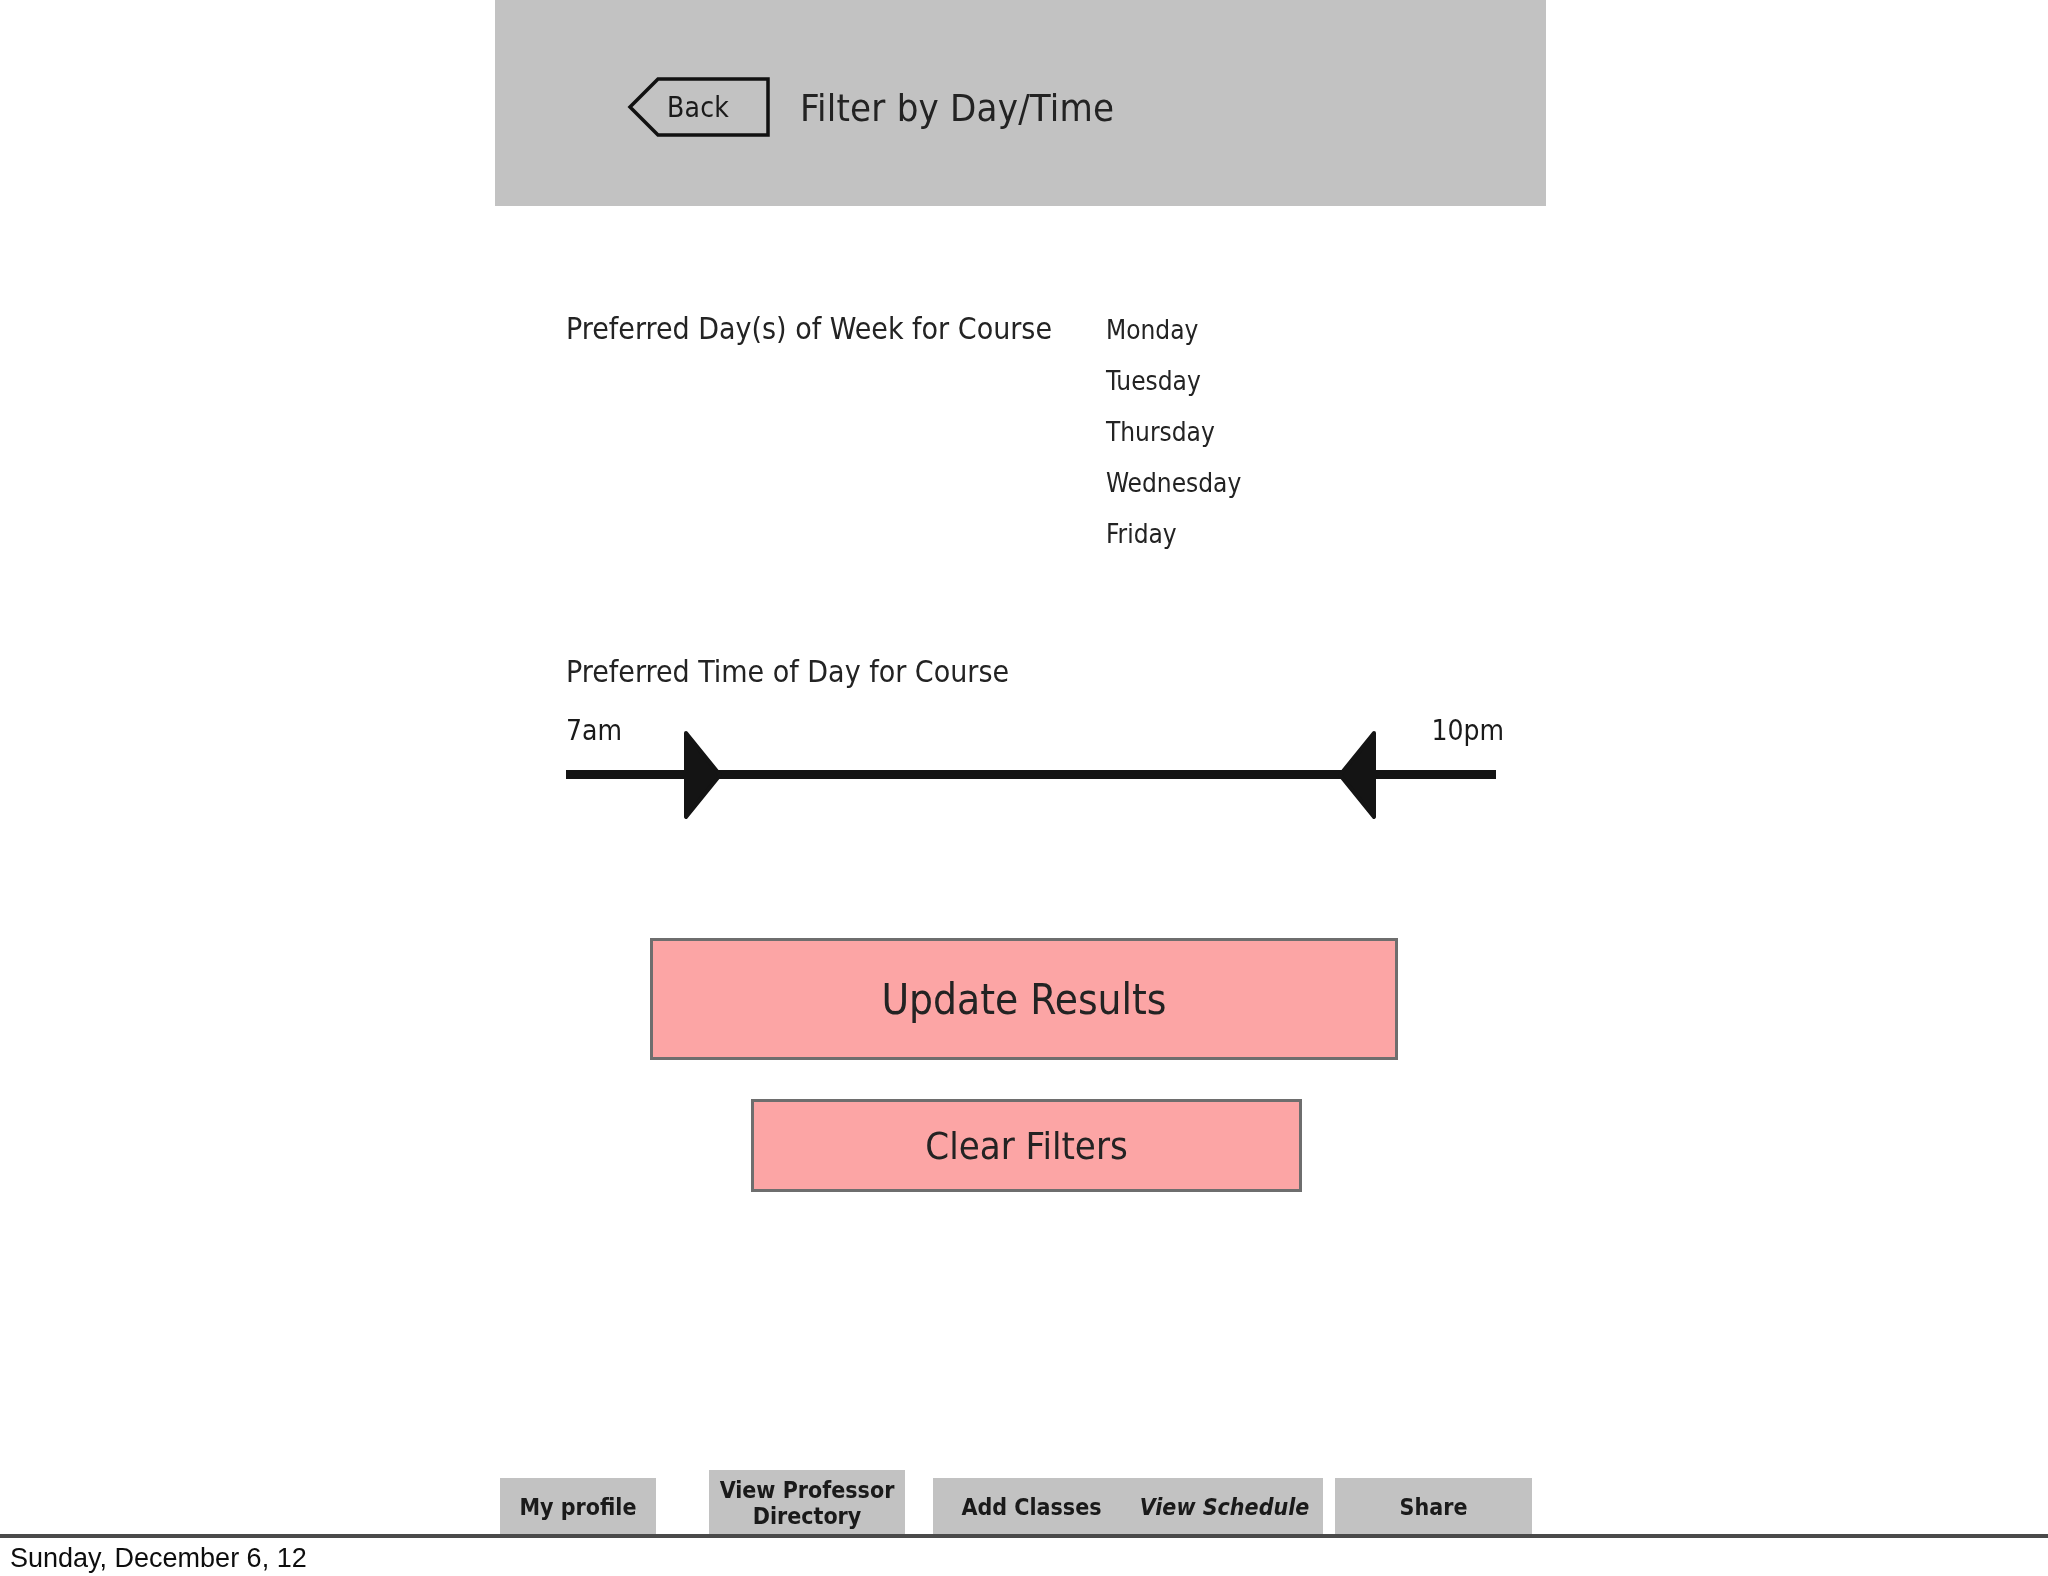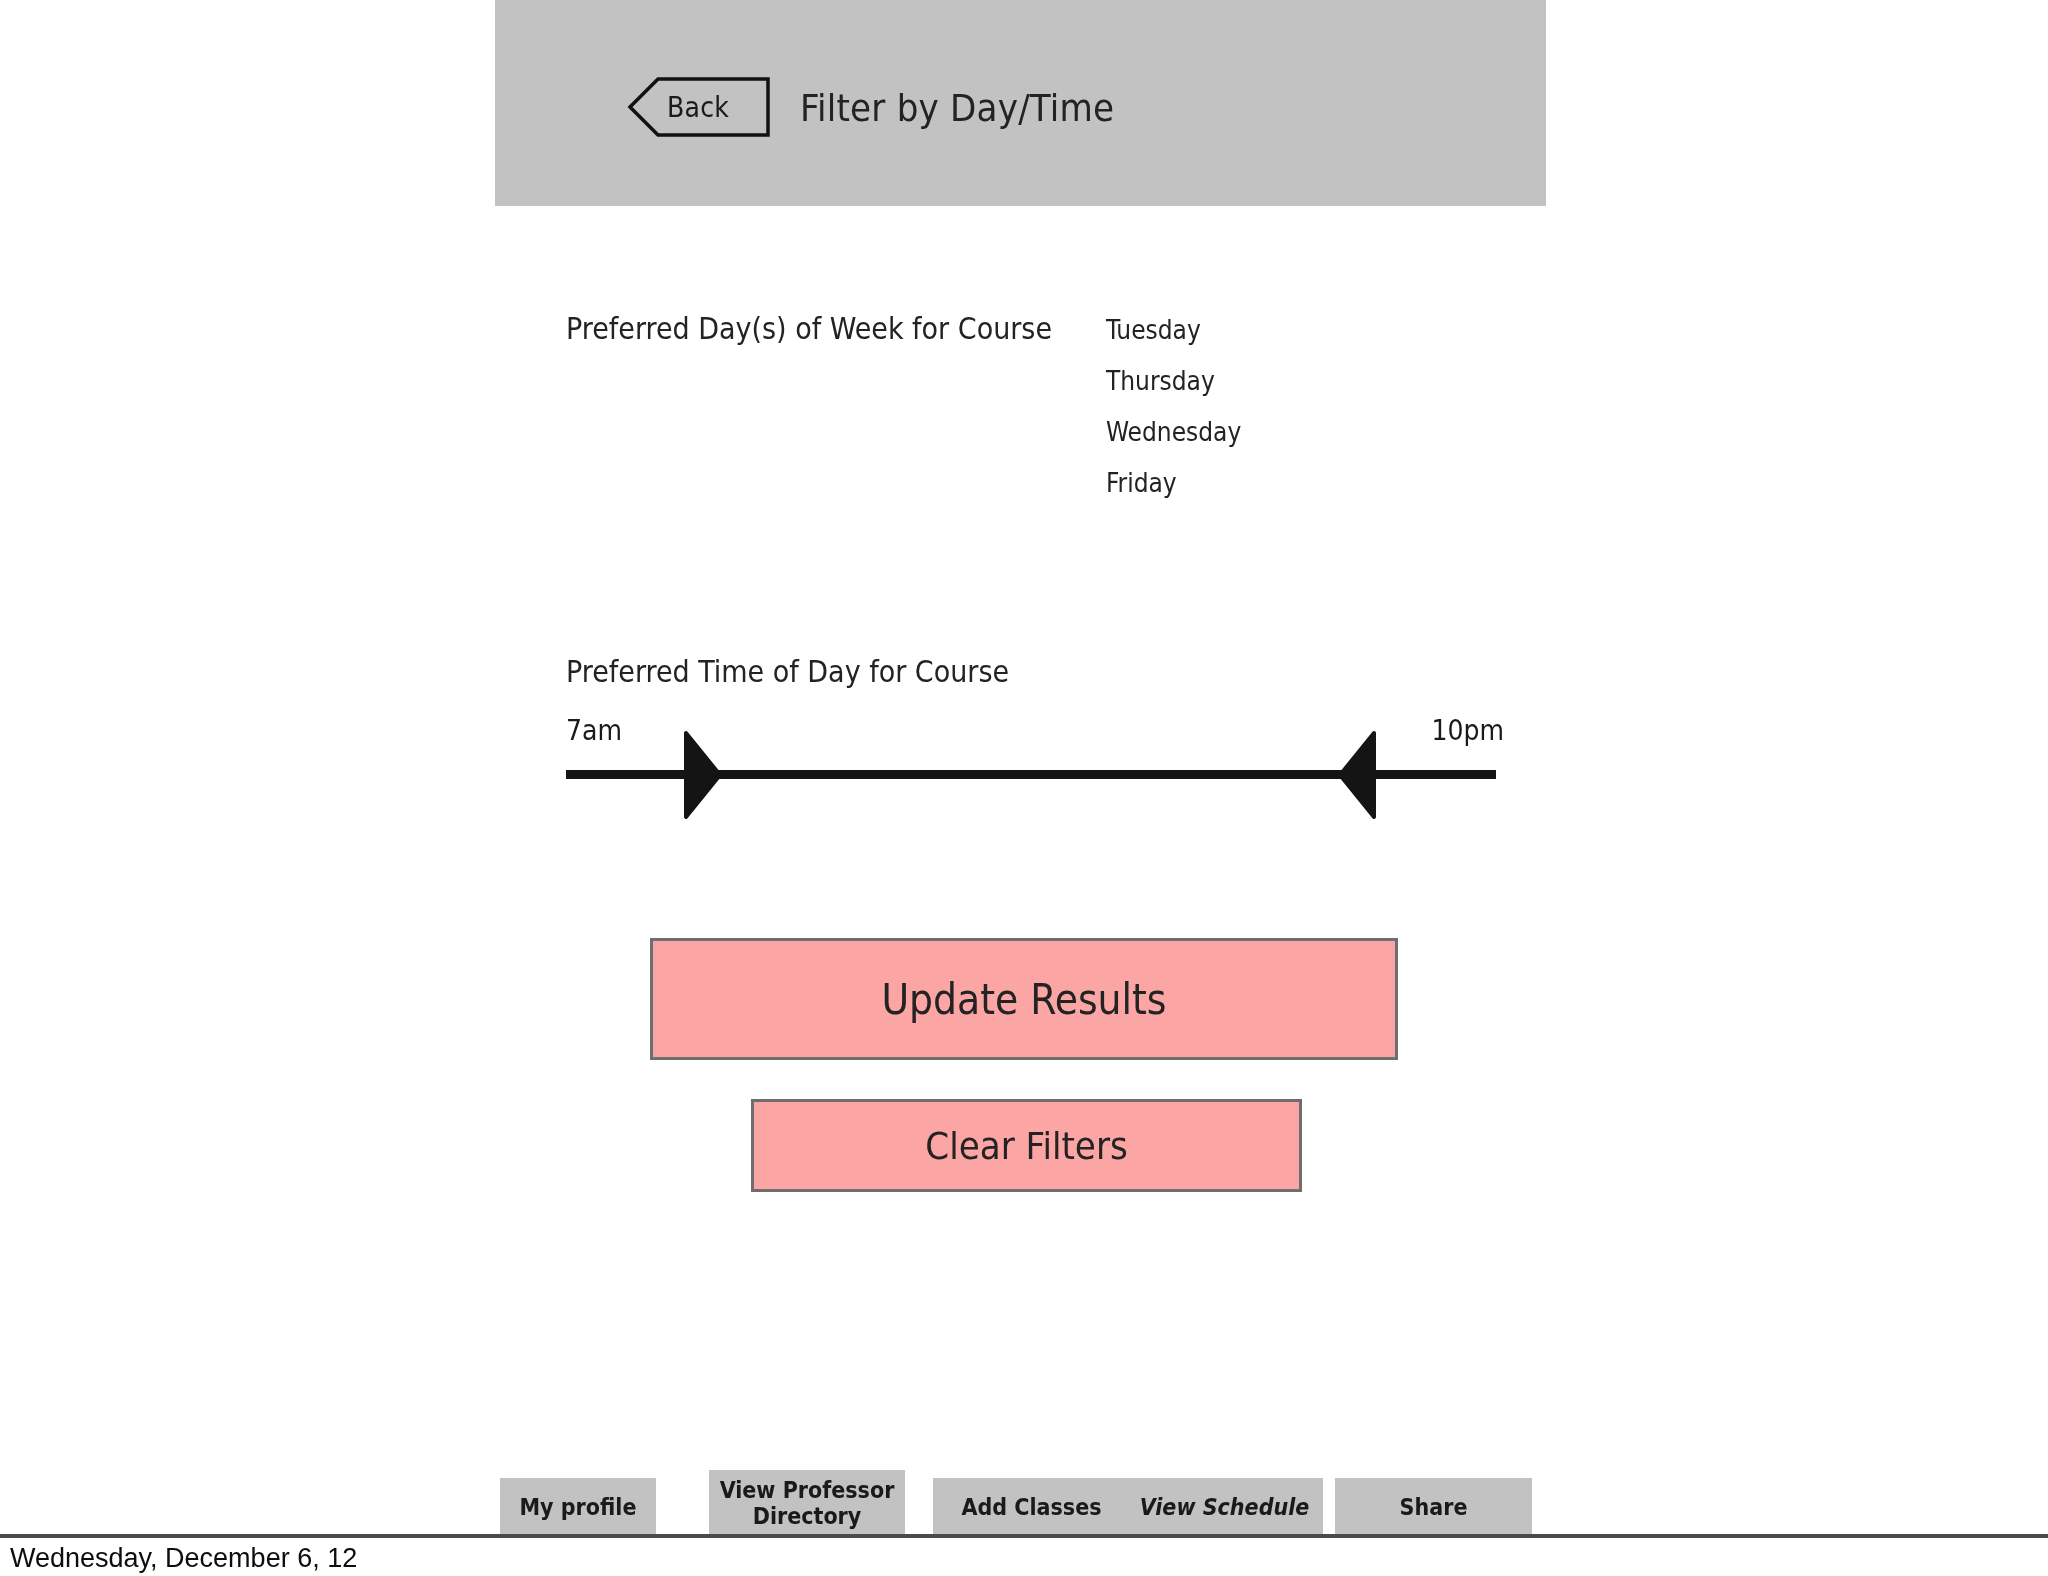--- a/index.html
+++ b/index.html
@@ -214,20 +214,21 @@
     <path d="M 30 31 L 58 3 L 168 3 L 168 59 L 58 59 Z" fill="none" stroke="#111111" stroke-width="3.5" stroke-linejoin="miter"></path>
   </svg>
   <span id="back-label">Back</span>
 </div>
 
 <div id="header-title">Filter by Day/Time</div>
 
 <div id="days-section-label">Preferred Day(s) of Week for Course</div>
 
 <div id="days-list">
+  <div class="day-item">Monday</div>
   <div class="day-item">Tuesday</div>
   <div class="day-item">Thursday</div>
   <div class="day-item">Wednesday</div>
   <div class="day-item">Friday</div>
 </div>
 
 <div id="time-section-label">Preferred Time of Day for Course</div>
 
 <div id="time-slider">
   <span id="slider-min-label">7am</span>
@@ -253,13 +254,13 @@
 
 <div id="bottom-nav">
   <div class="nav-button" id="nav-my-profile">My profile</div>
   <div class="nav-button" id="nav-view-professor">View Professor Directory</div>
   <div class="nav-button" id="nav-add-classes">Add Classes</div>
   <div class="nav-button" id="nav-view-schedule">View Schedule</div>
   <div class="nav-button" id="nav-share">Share</div>
 </div>
 
 <div id="footer-divider"></div>
-<div id="footer-date">Wednesday, December 6, 12</div>
+<div id="footer-date">Sunday, December 6, 12</div>
 
 </body></html>

